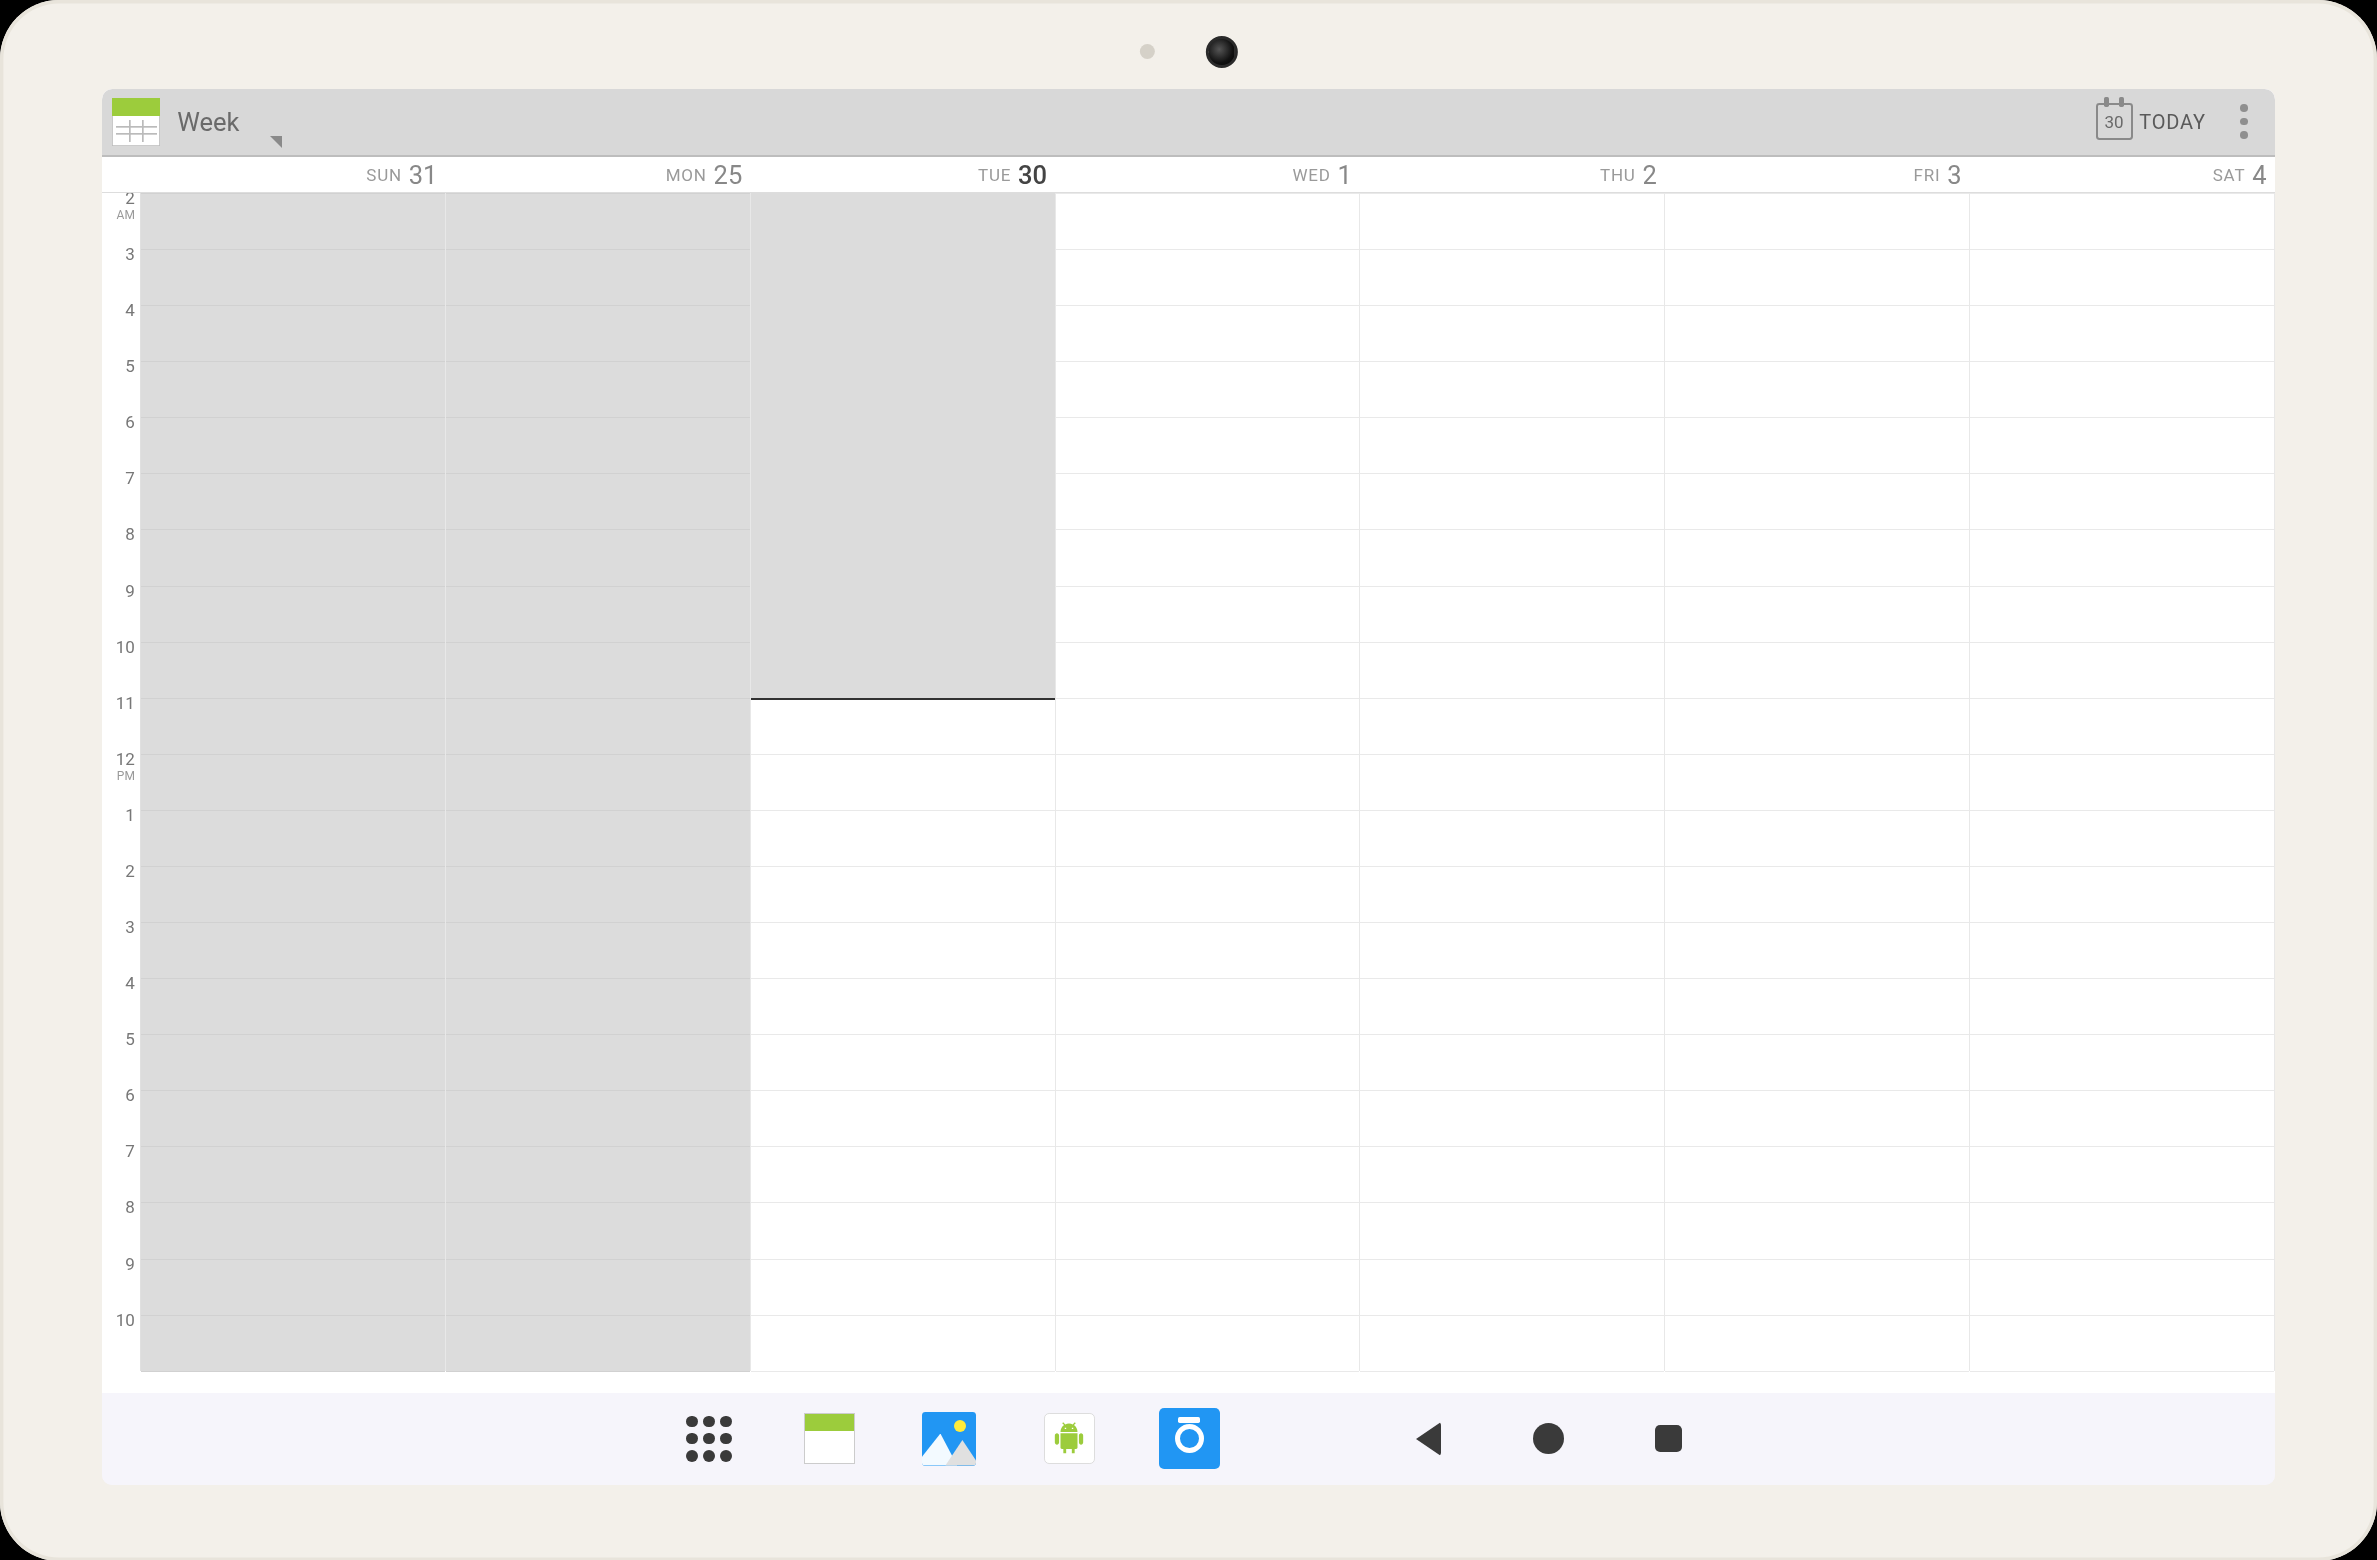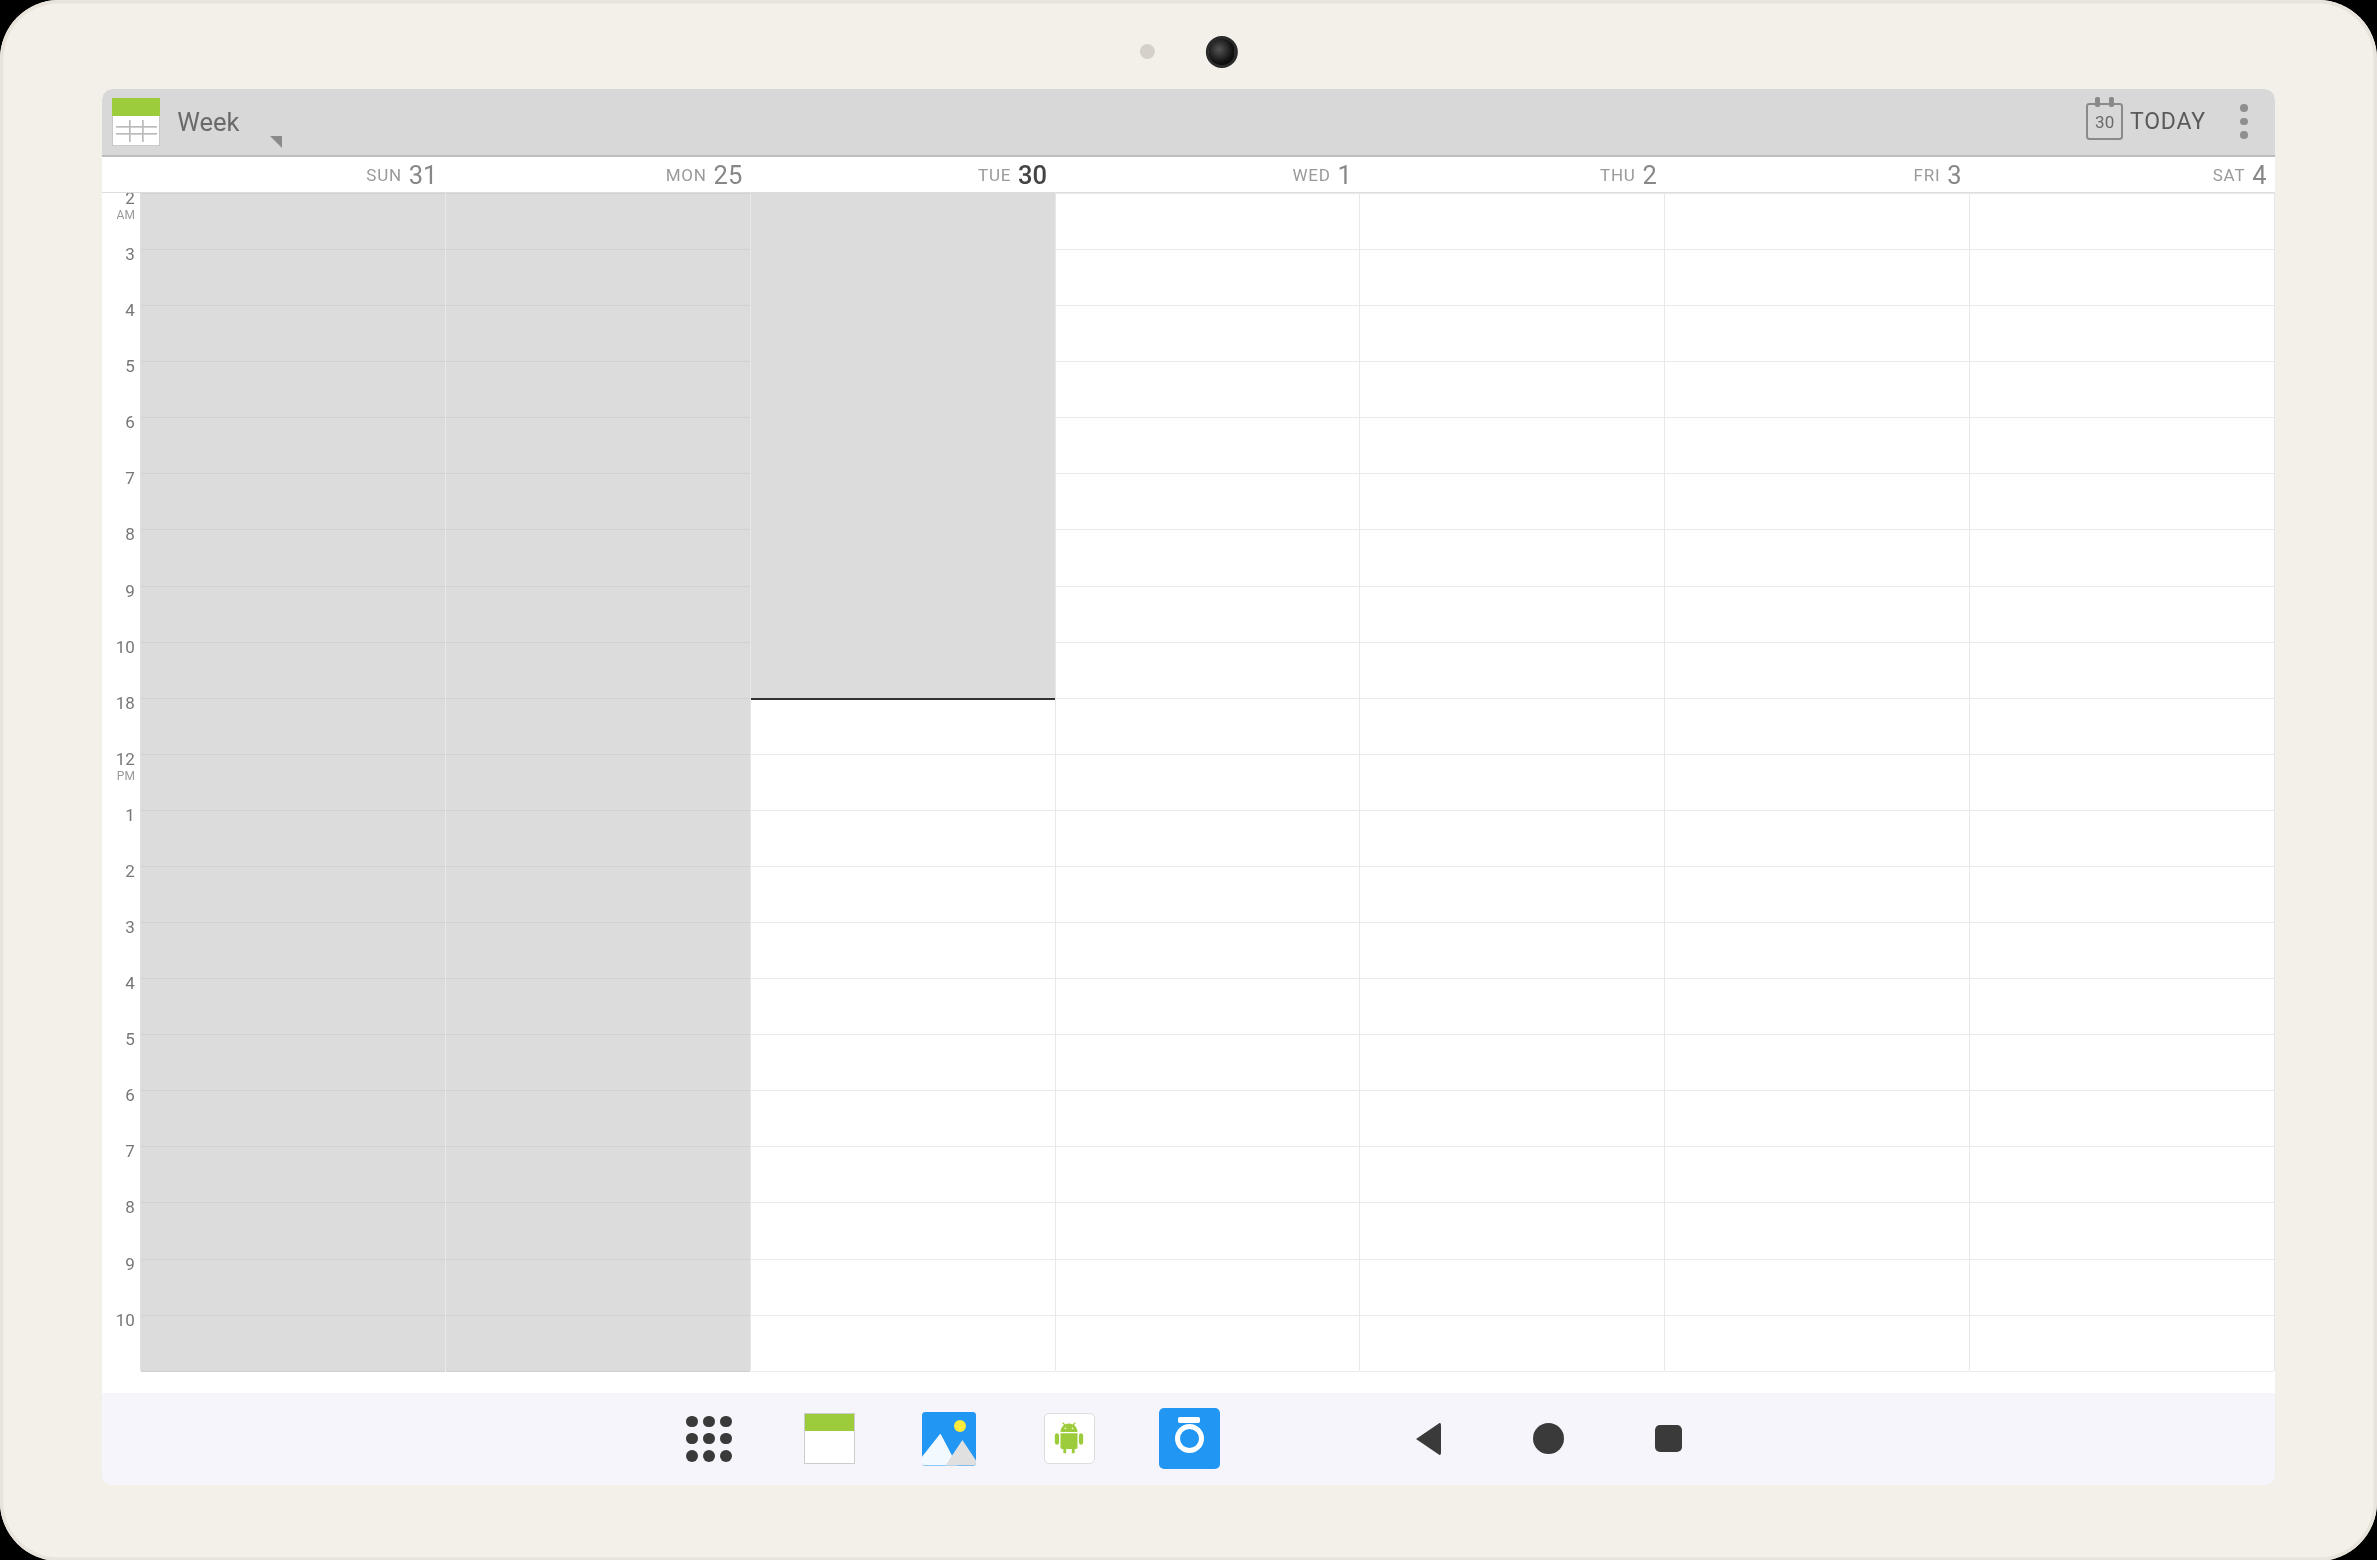--- a/index.html
+++ b/index.html
@@ -105,21 +105,21 @@
     position:relative;
     display:flex; align-items:center; justify-content:center;
   }
   .today-icon::before, .today-icon::after {
     content:""; position:absolute; top:-8.5px; width:5.1px; height:10.2px;
     background:#8a8a8a; border-radius:1.7px;
   }
   .today-icon::before { left:6.8px; }
   .today-icon::after { right:6.8px; }
   .today-icon .num { font-size:17px; color:#6a6a6a; }
-  .today-label { font-size:23px; color:#5a5a5a; letter-spacing:0.8px; }
+  .today-label { font-size:20px; color:#5a5a5a; letter-spacing:0.8px; }
   .overflow-btn {
     width:42px; height:48px;
     display:flex; flex-direction:column; align-items:center; justify-content:center;
     gap:6px; cursor:pointer; margin-left:8.5px;
   }
   .overflow-btn span {
     width:7.6px; height:7.6px; border-radius:50%; background:#8f8f8f;
   }
   .toolbar-divider {
     height:2.5px; background:#bdbdbd; width:100%;
@@ -325,21 +325,21 @@
         <div class="time-gutter">
             <div class="time-label" style="top: 0px;">2<span class="ampm">AM</span></div>
             <div class="time-label" style="top: 56px;">3</div>
             <div class="time-label" style="top: 112px;">4</div>
             <div class="time-label" style="top: 168px;">5</div>
             <div class="time-label" style="top: 224px;">6</div>
             <div class="time-label" style="top: 280px;">7</div>
             <div class="time-label" style="top: 336px;">8</div>
             <div class="time-label" style="top: 393px;">9</div>
             <div class="time-label" style="top: 449px;">10</div>
-            <div class="time-label" style="top: 505px;">18</div>
+            <div class="time-label" style="top: 505px;">11</div>
             <div class="time-label" style="top: 561px;">12<span class="ampm">PM</span></div>
             <div class="time-label" style="top: 617px;">1</div>
             <div class="time-label" style="top: 673px;">2</div>
             <div class="time-label" style="top: 729px;">3</div>
             <div class="time-label" style="top: 785px;">4</div>
             <div class="time-label" style="top: 841px;">5</div>
             <div class="time-label" style="top: 897px;">6</div>
             <div class="time-label" style="top: 953px;">7</div>
             <div class="time-label" style="top: 1009px;">8</div>
             <div class="time-label" style="top: 1066px;">9</div>

